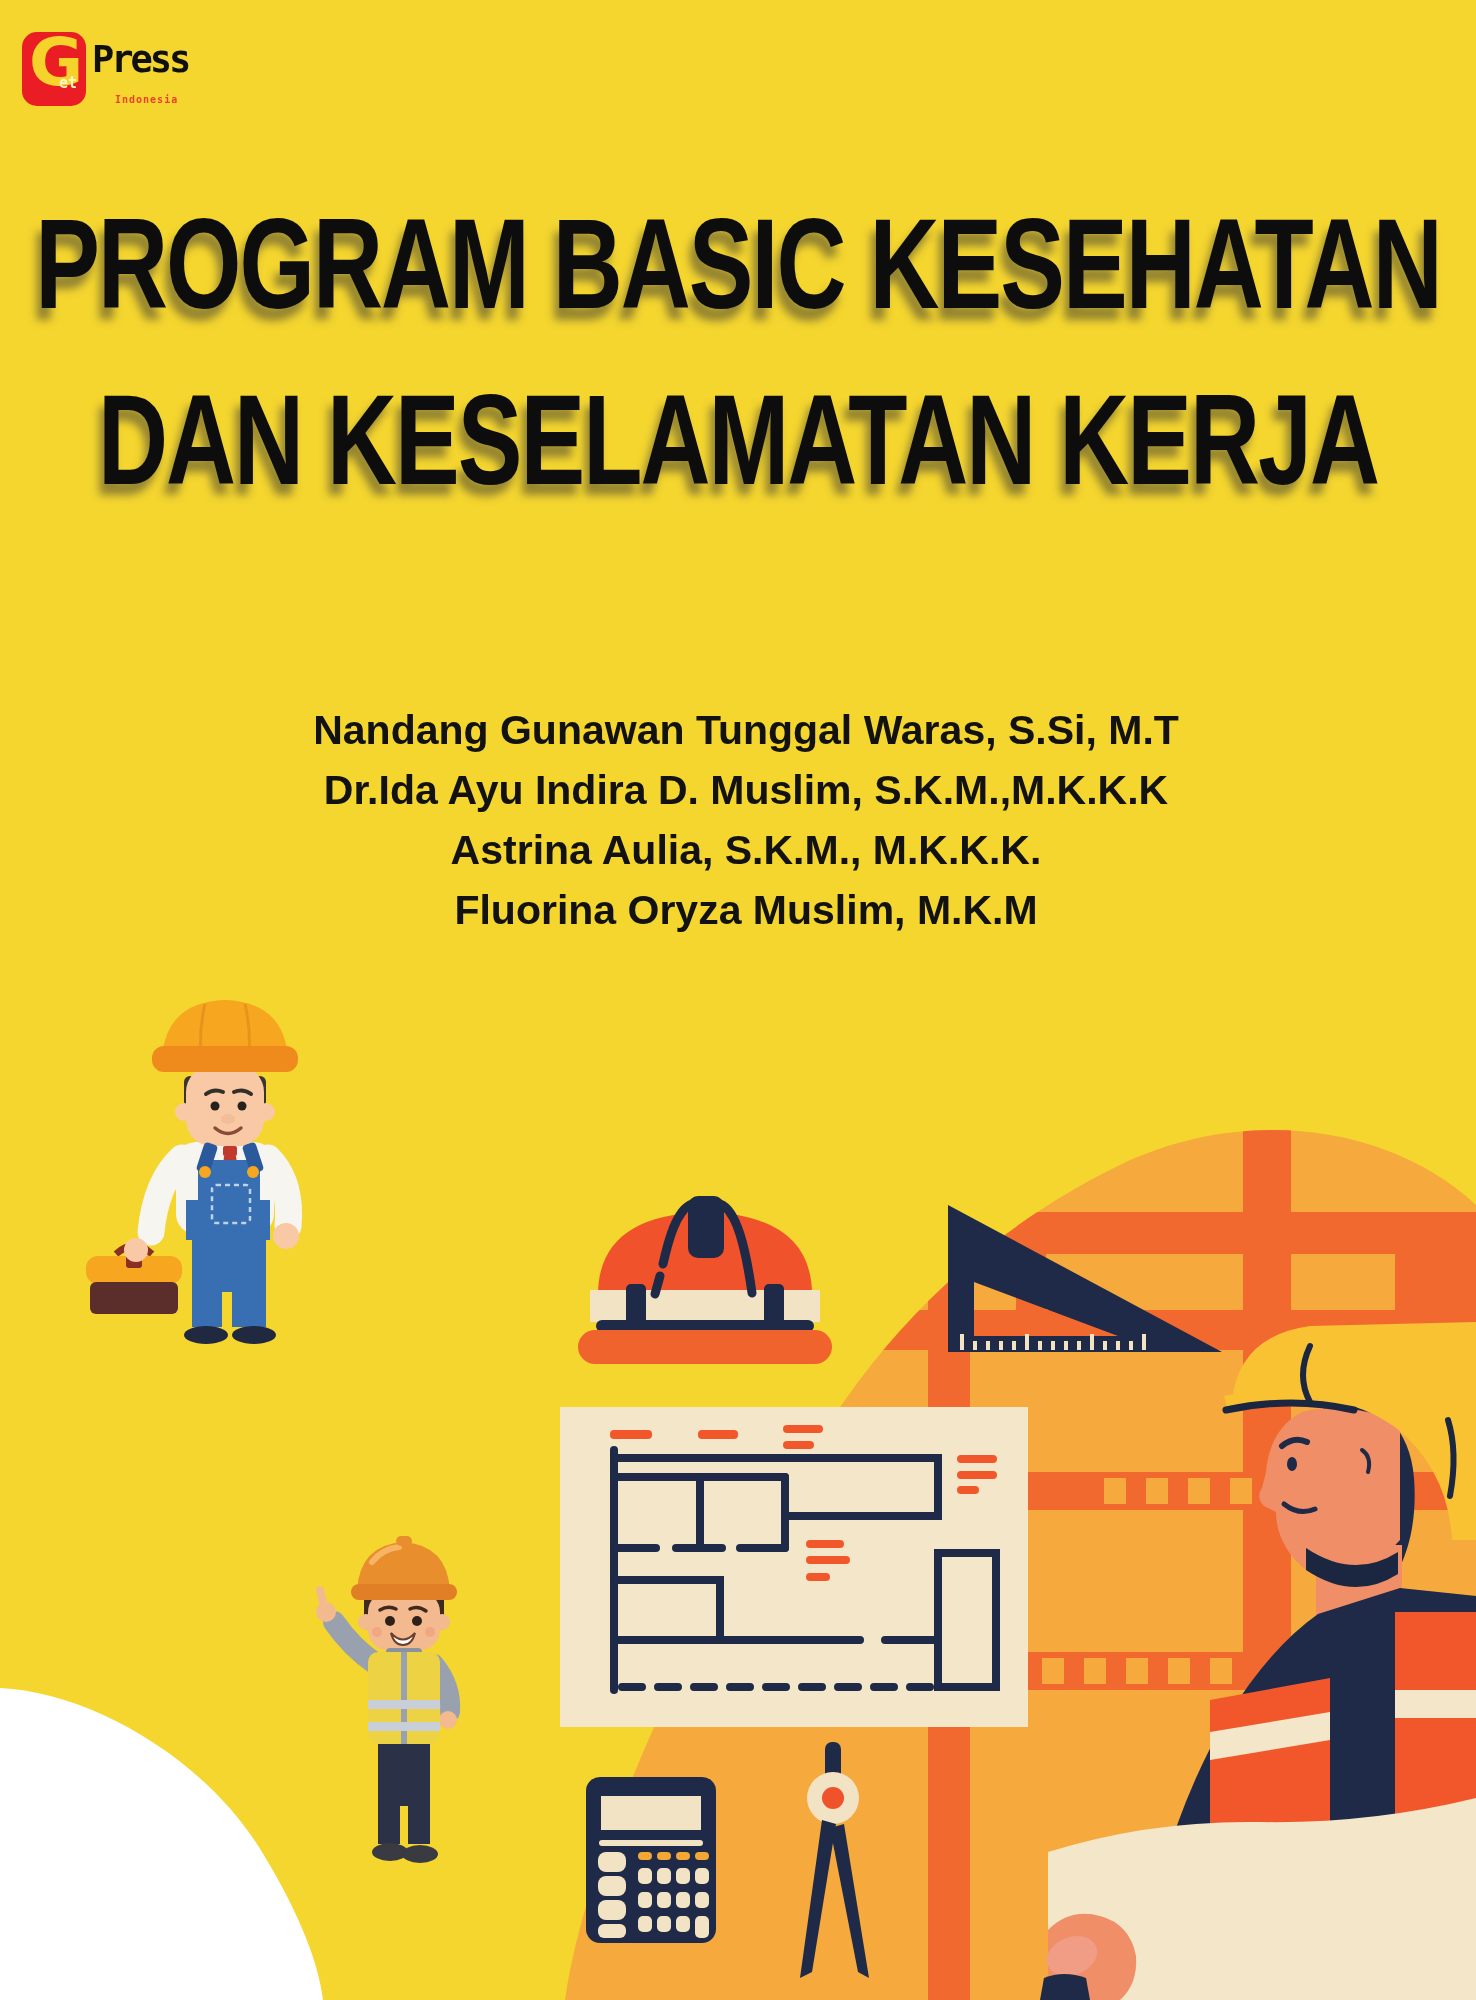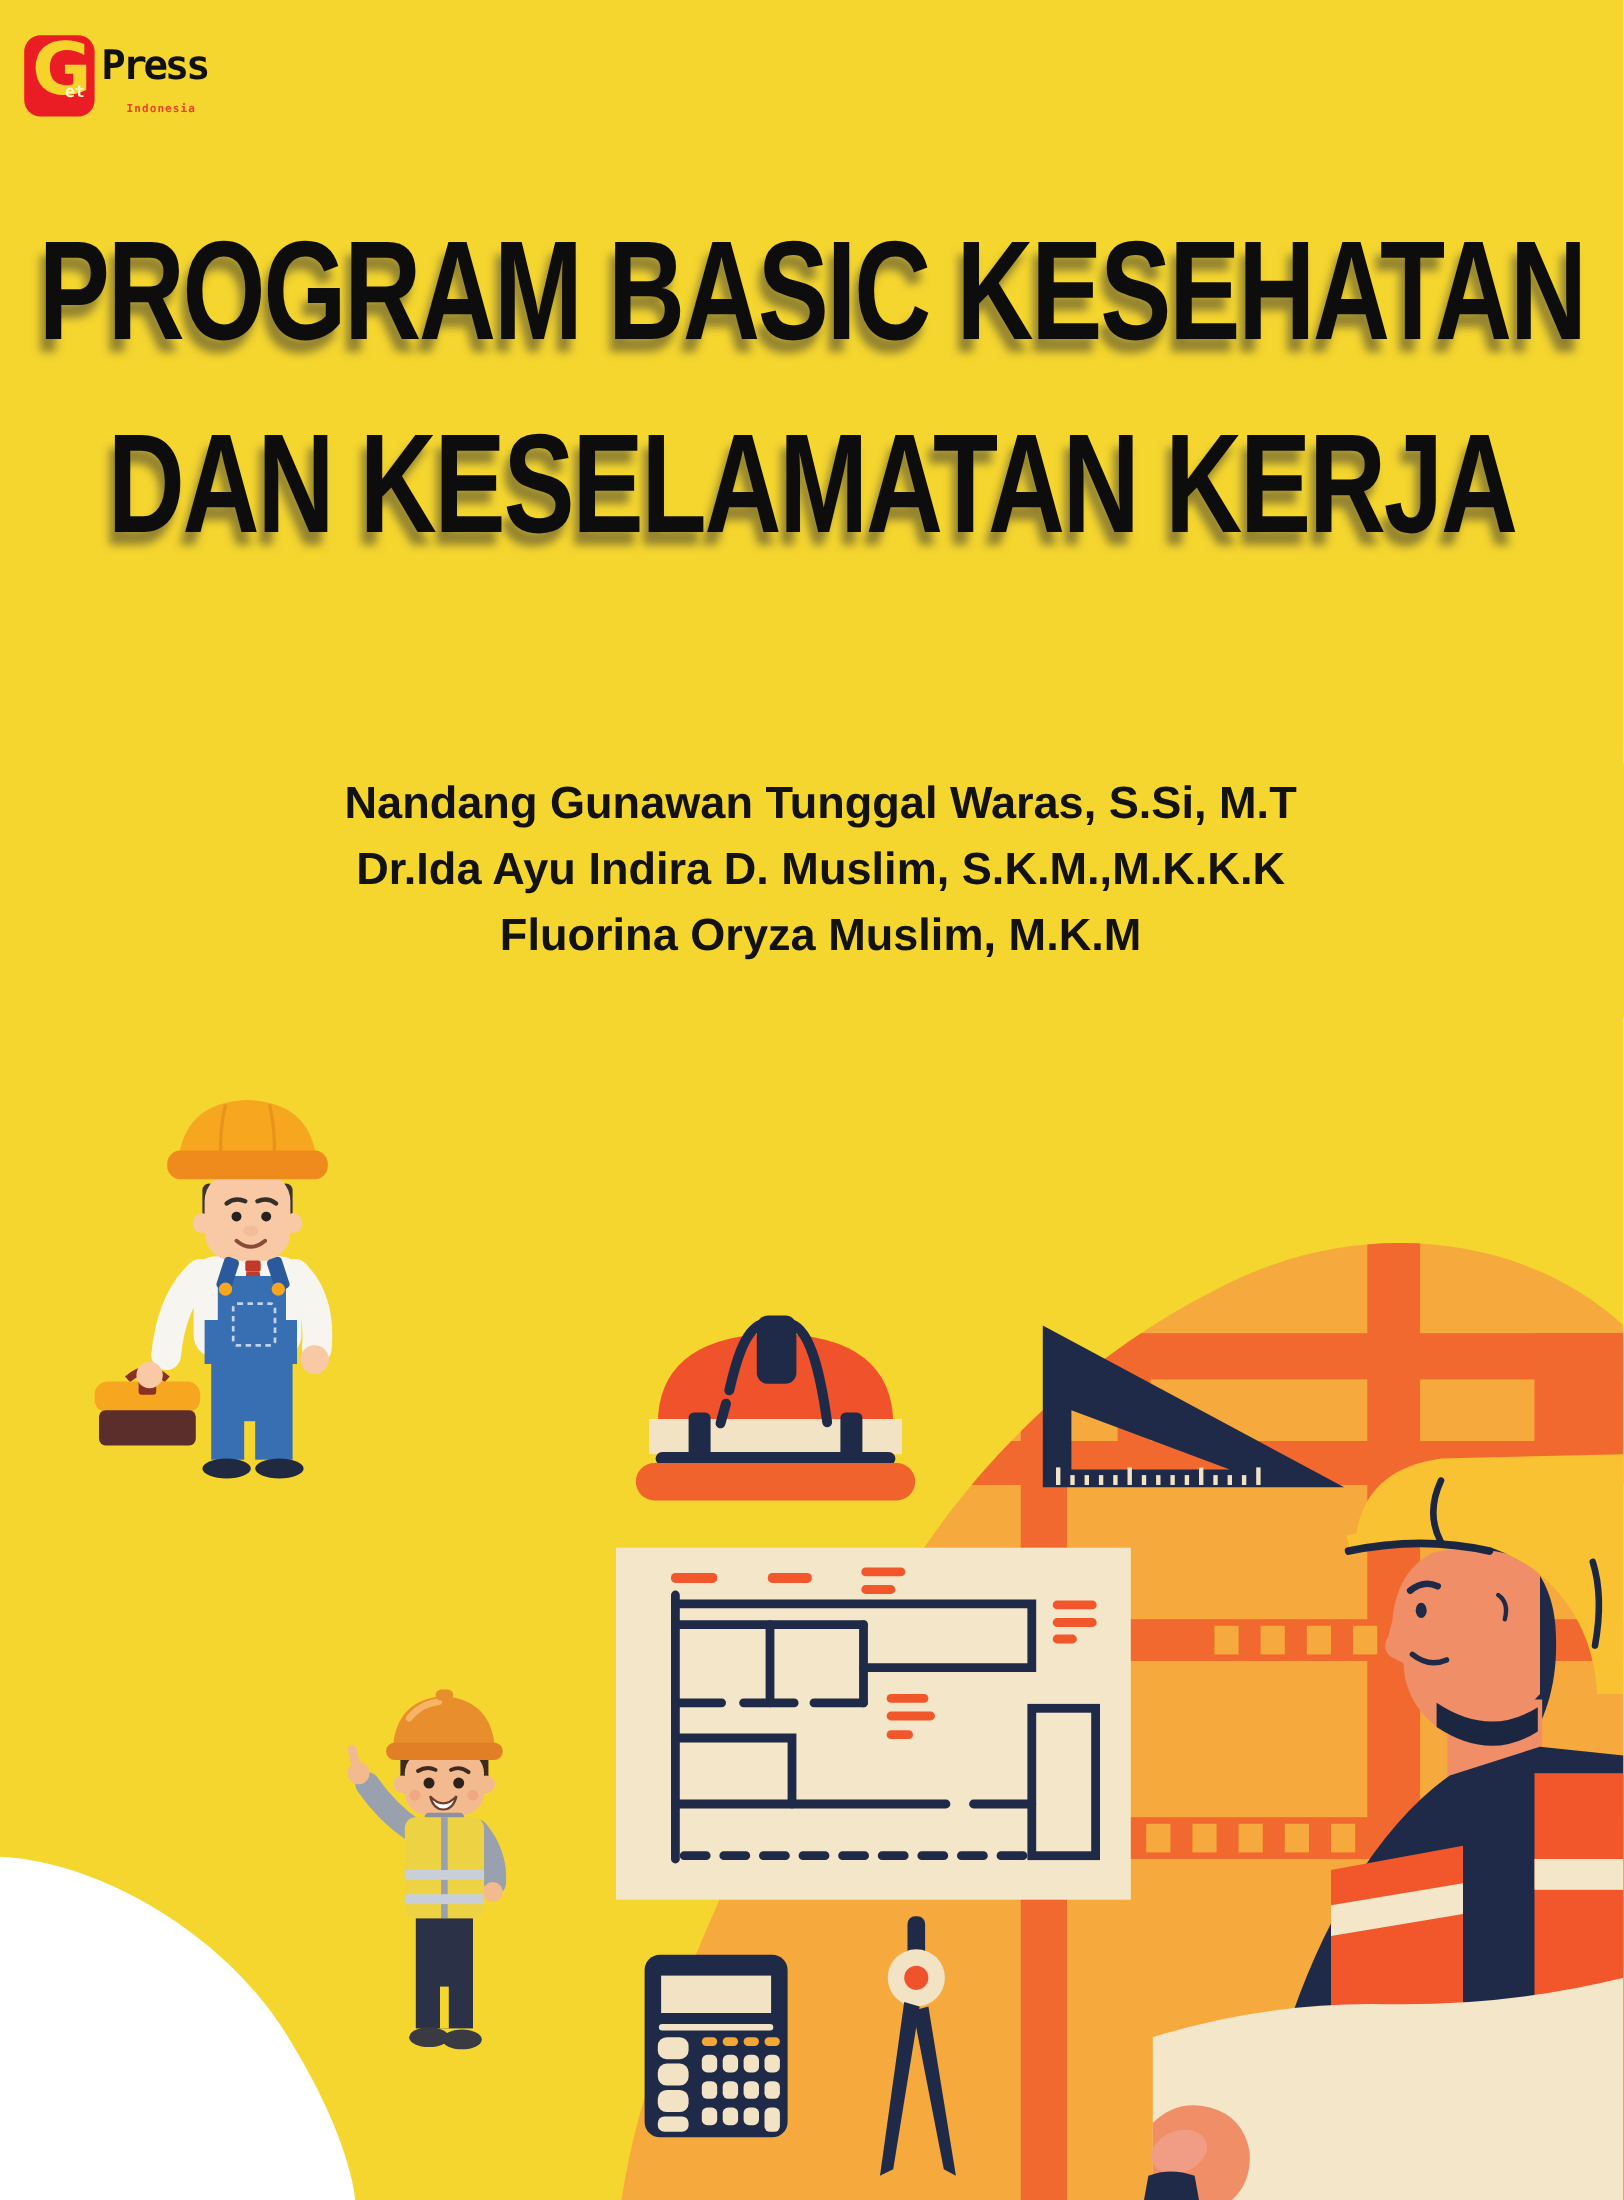--- a/index.html
+++ b/index.html
@@ -290,16 +290,17 @@
   </div>
 
   <div class="title">
     <div>PROGRAM BASIC KESEHATAN</div>
     <div>DAN KESELAMATAN KERJA</div>
   </div>
 
   <div class="authors">
     <div class="author-line">Nandang Gunawan Tunggal Waras, S.Si, M.T</div>
     <div class="author-line">Dr.Ida Ayu Indira D. Muslim, S.K.M.,M.K.K.K</div>
+    <div class="author-line">Astrina Aulia, S.K.M., M.K.K.K.</div>
     <div class="author-line">Fluorina Oryza Muslim, M.K.M</div>
   </div>
 
 </div>
 
 </body></html>

